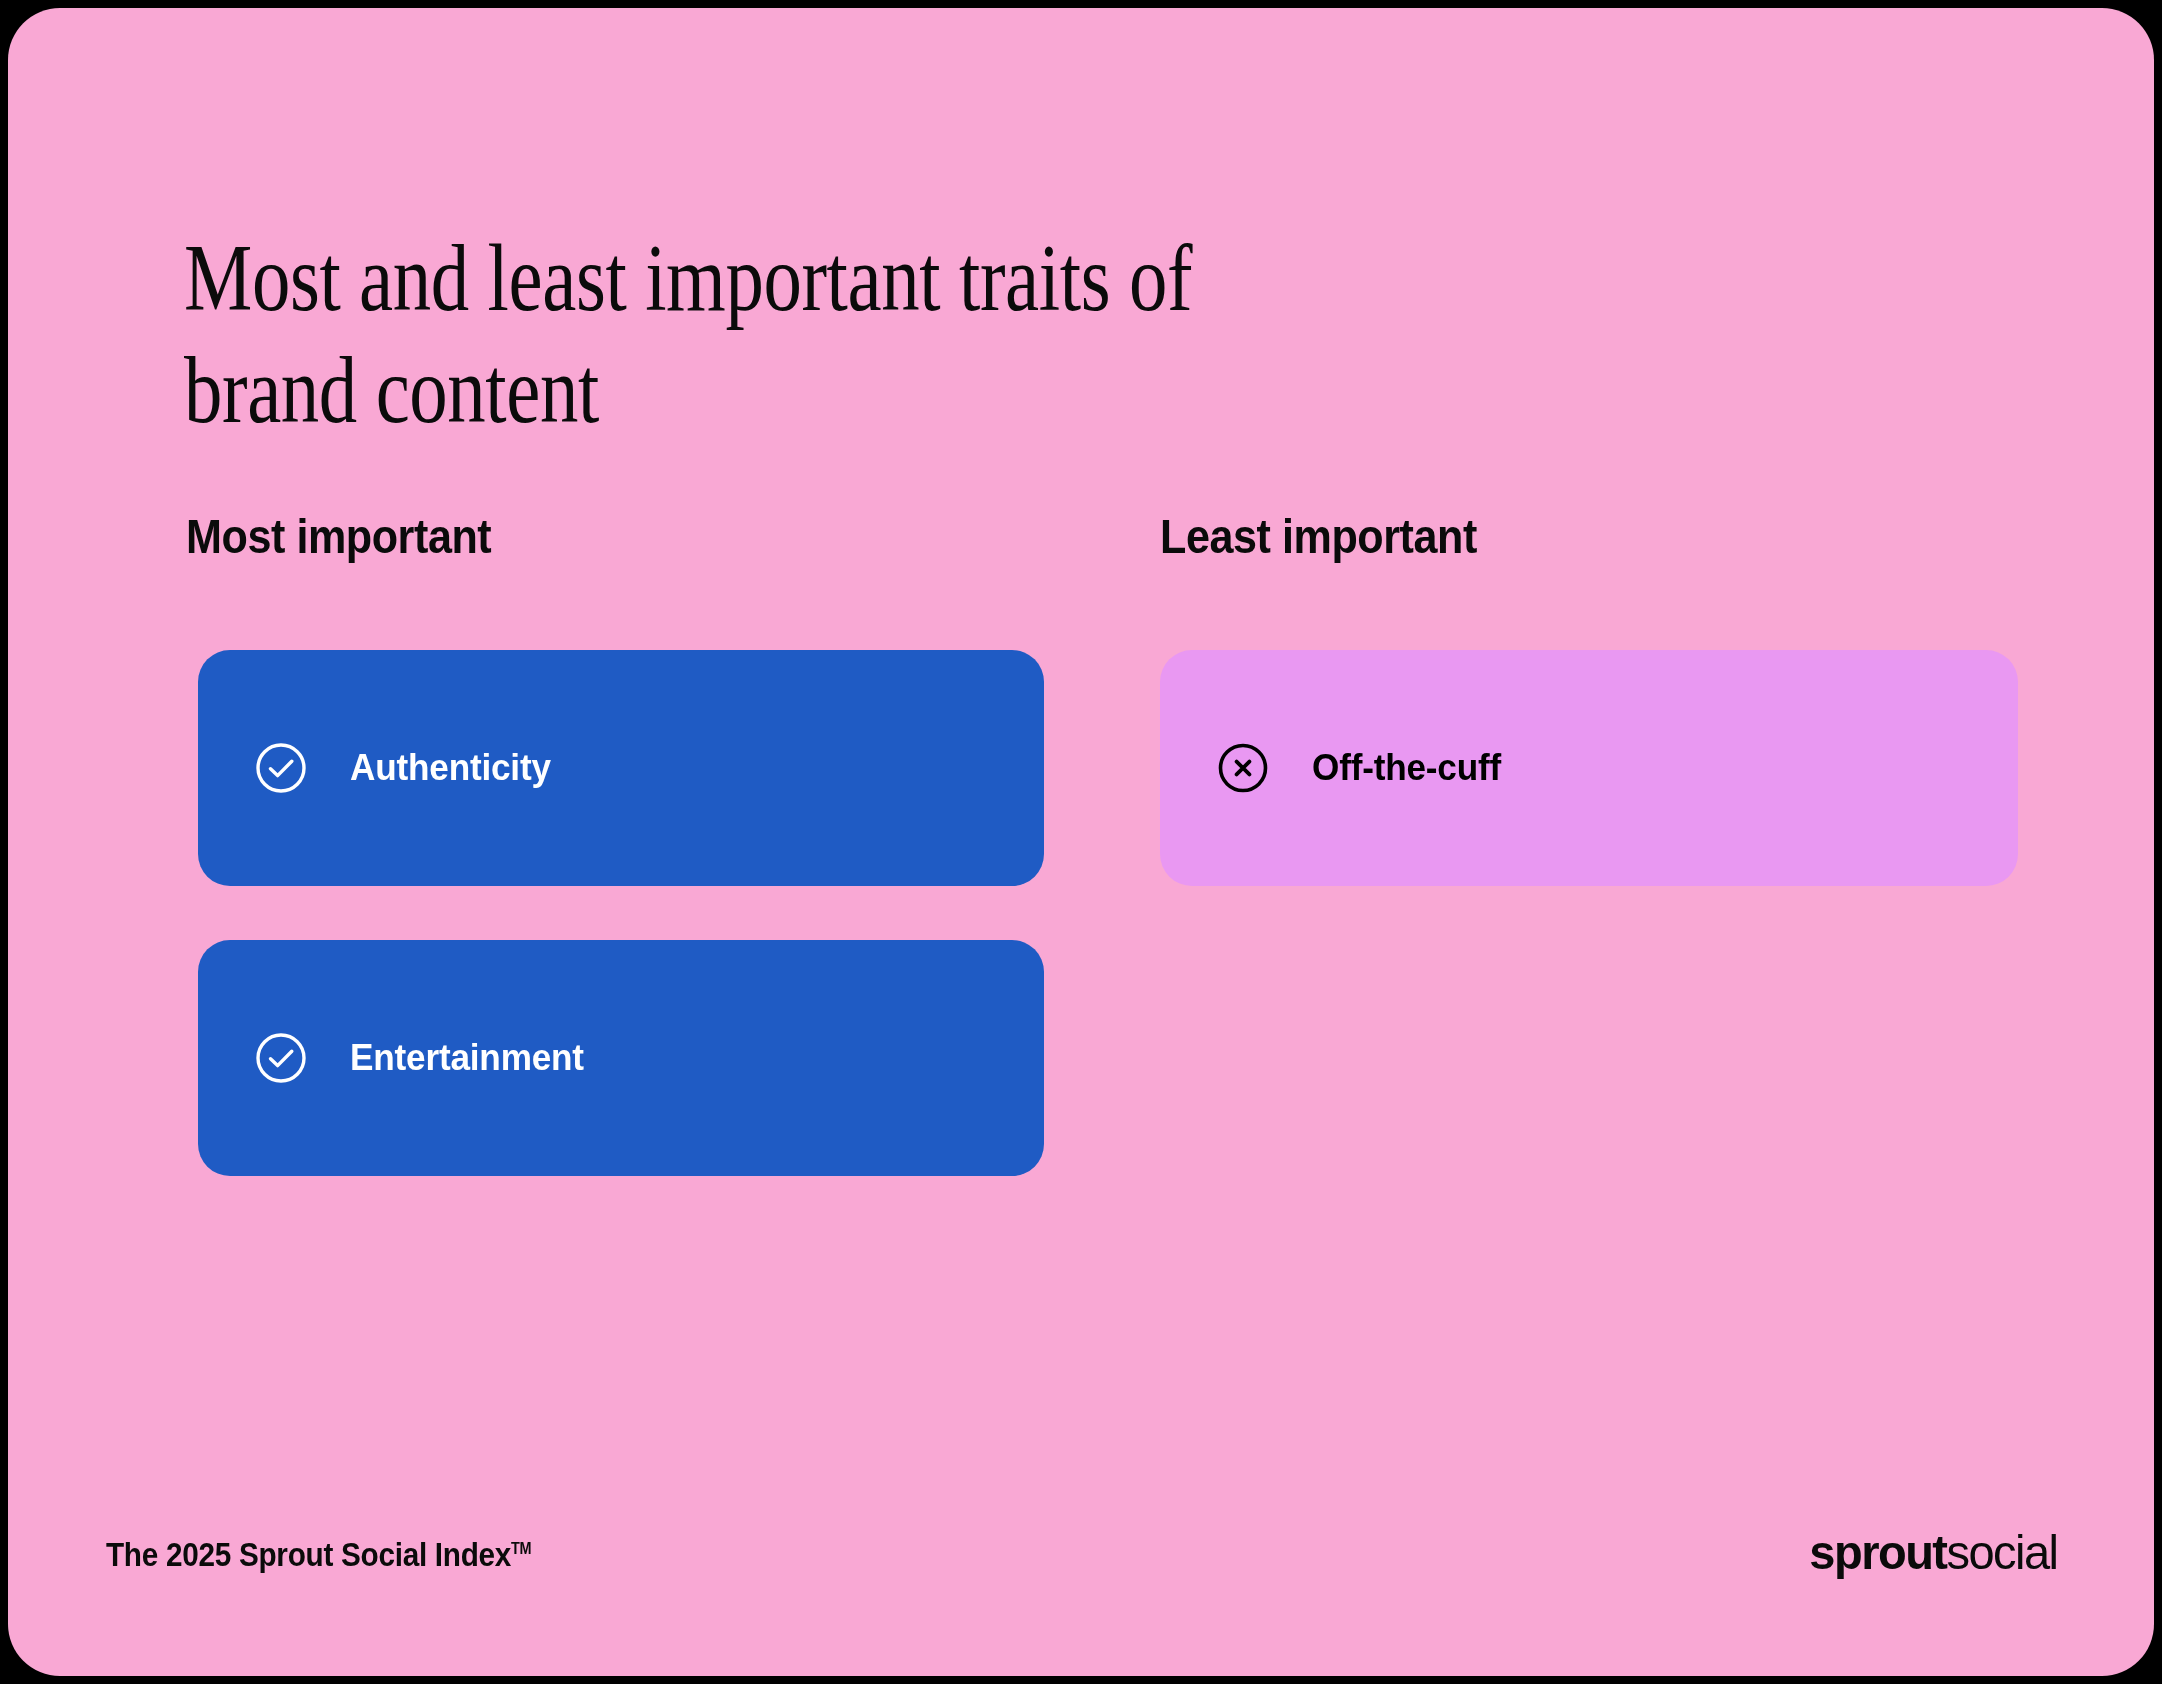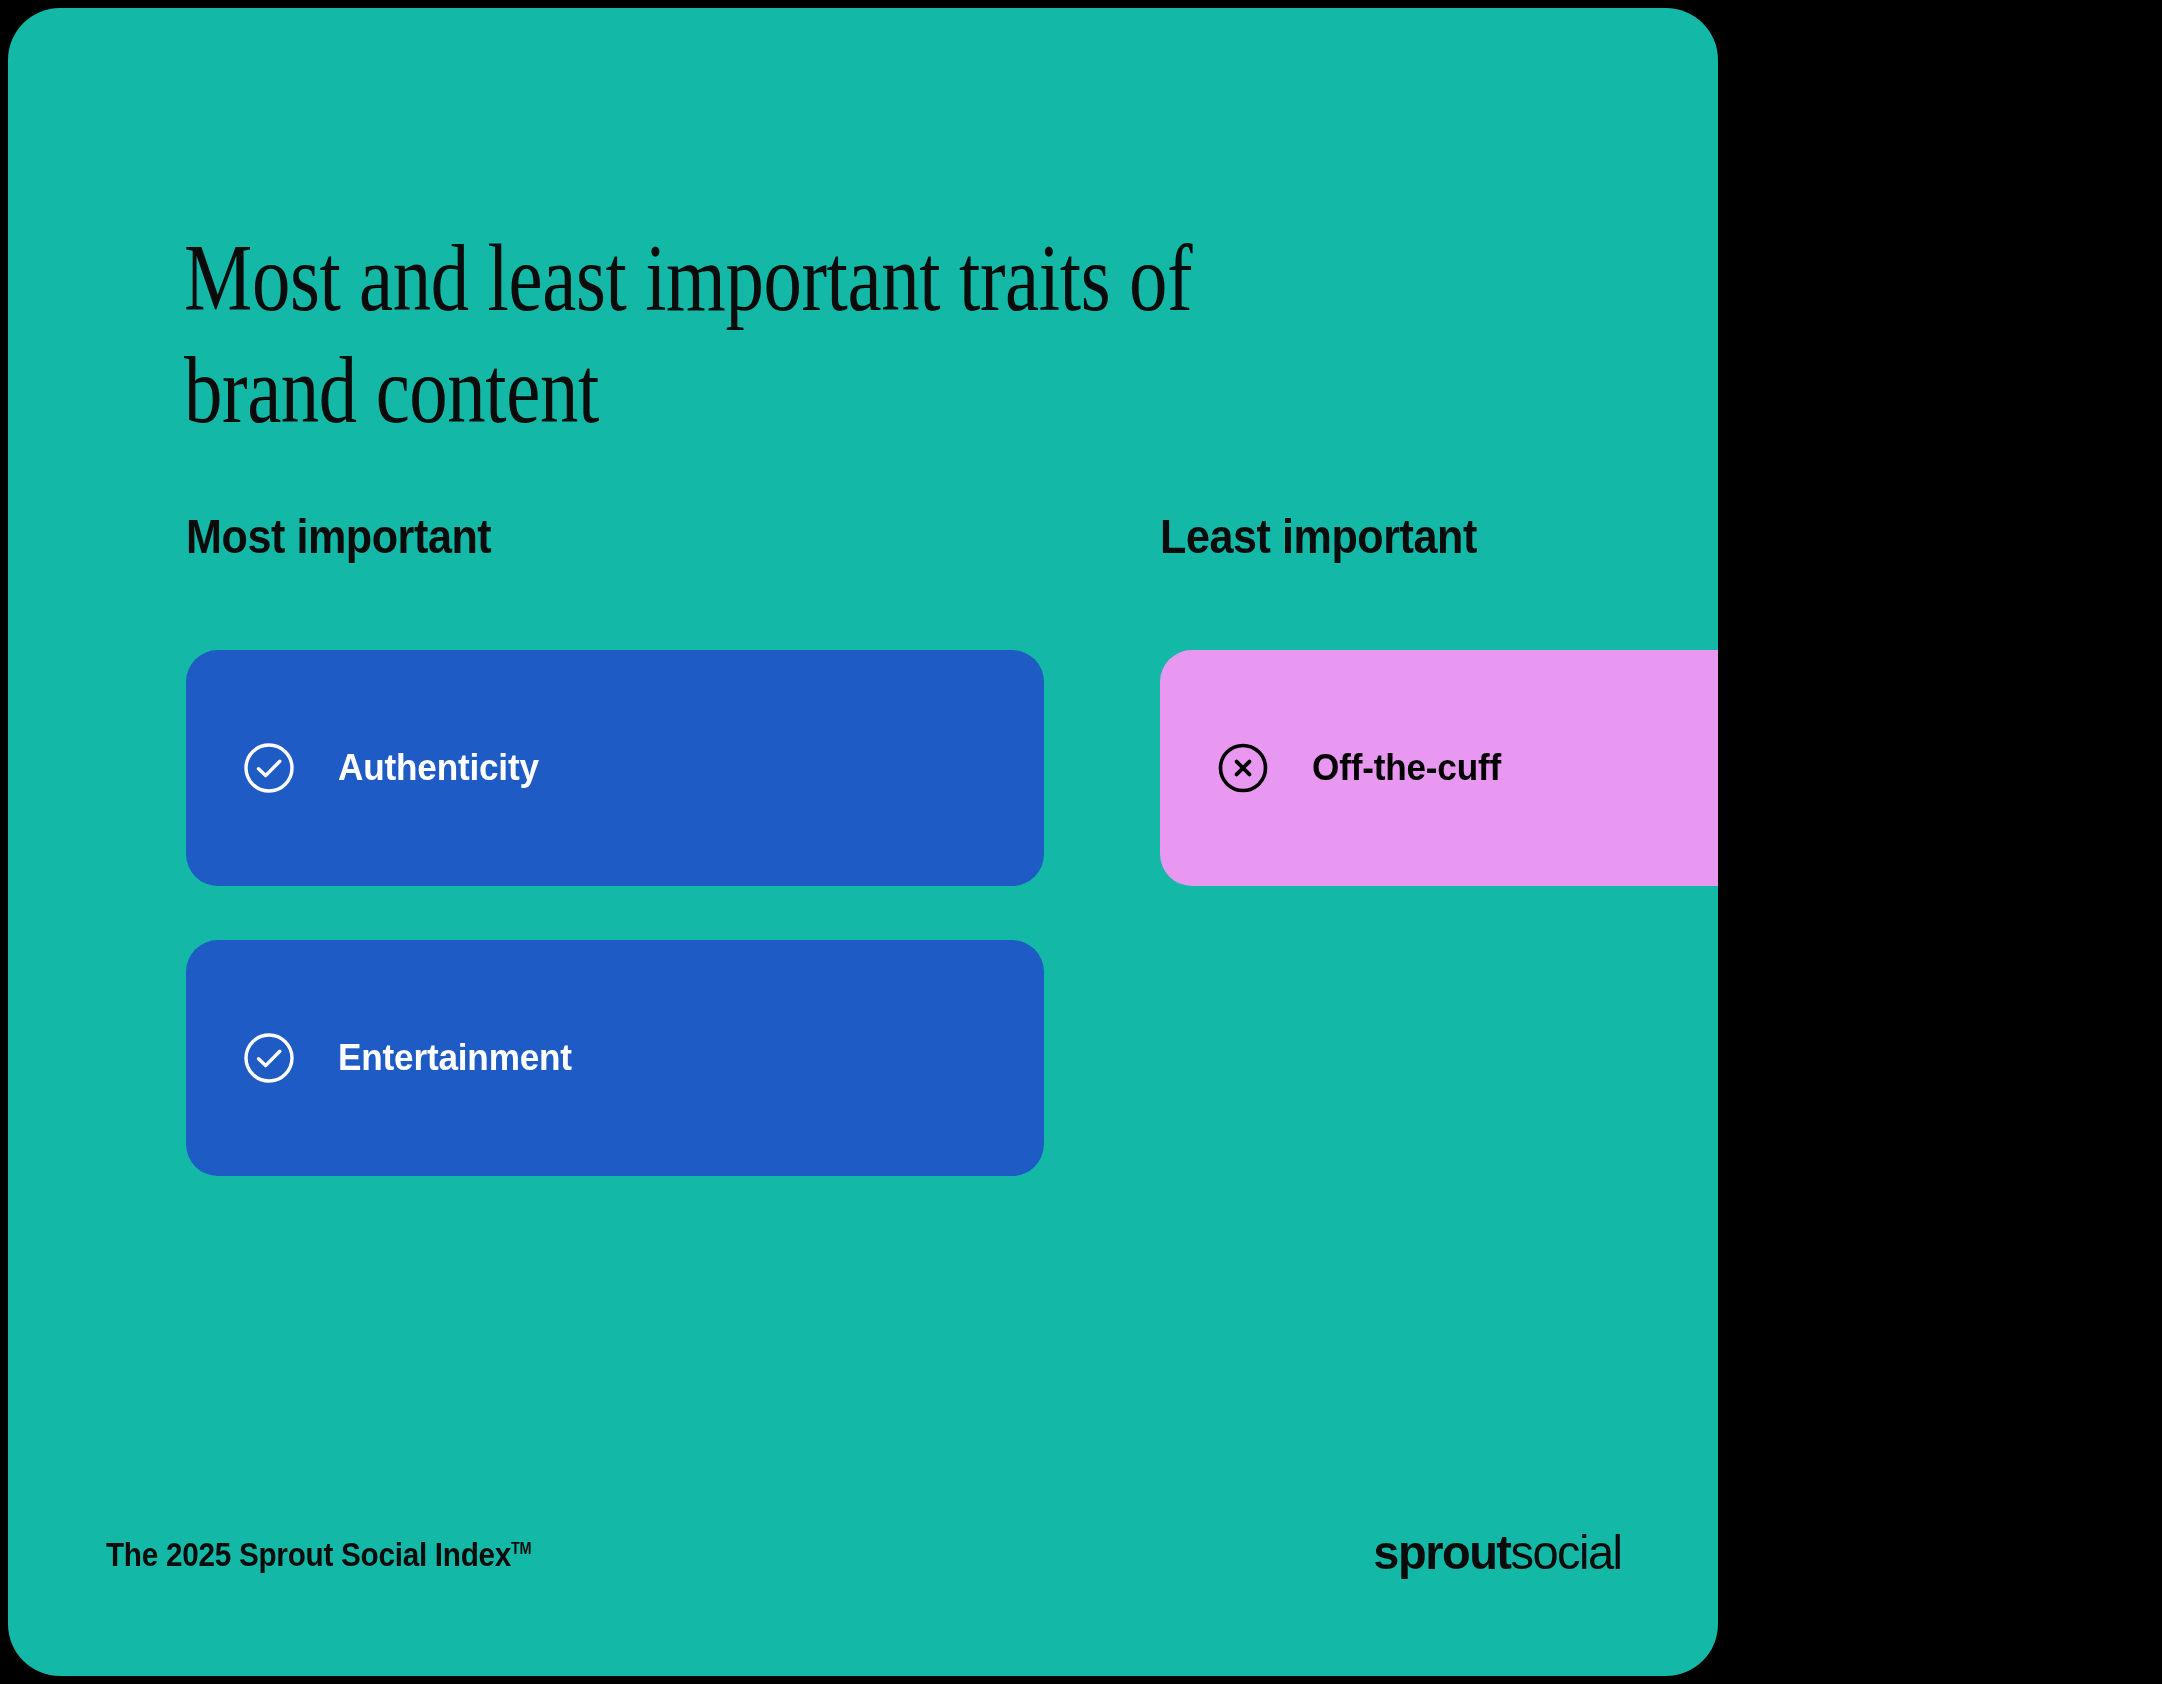--- a/index.html
+++ b/index.html
@@ -11,23 +11,23 @@
     width: 2162px;
     height: 1684px;
     overflow: hidden;
     font-family: "Liberation Sans", sans-serif;
   }
 
   #page {
     position: absolute;
     left: 8px;
     top: 8px;
-    width: 1710px;
+    width: 2146px;
     height: 1668px;
-    background: #14b8a6;
+    background: #f9a8d4;
     border-radius: 52px;
     overflow: hidden;
   }
 
   
   #title {
     position: absolute;
     left: 176px;
     top: 150px;
     width: 1500px;
@@ -71,21 +71,21 @@
   #column-least { left: 1152px; gap: 28px; }
 
   .card {
     height: 236px;
     border-radius: 32px;
     display: flex;
     align-items: center;
     padding-left: 56px;
     box-sizing: border-box;
   }
-  .card-most  { background: #1f5bc4; }
+  .card-most  { background: #1f5bc4; margin-left: 12px; }
   .card-least { background: #e998f2; }
 
   .card-icon {
     width: 54px;
     height: 54px;
     flex: 0 0 54px;
     display: block;
   }
 
   .card-label {

